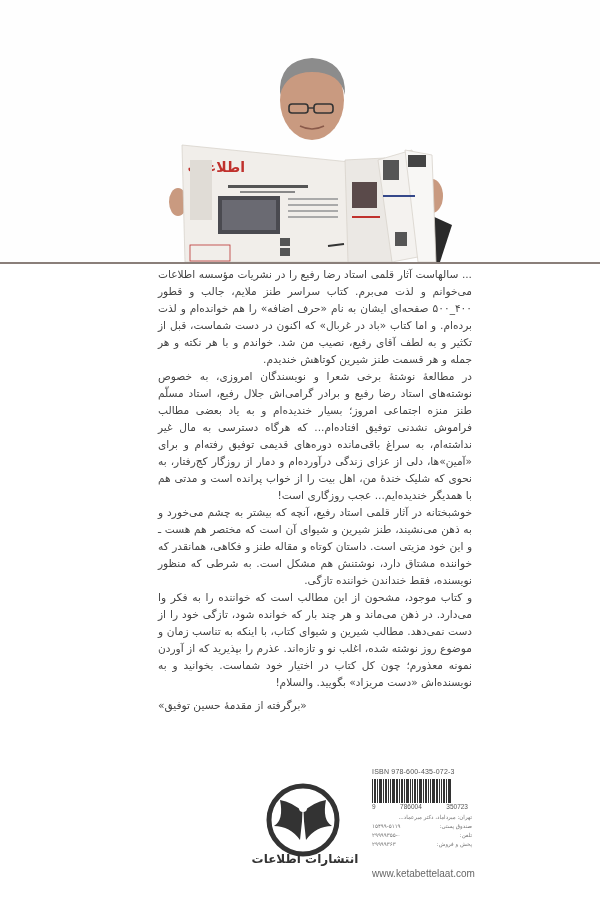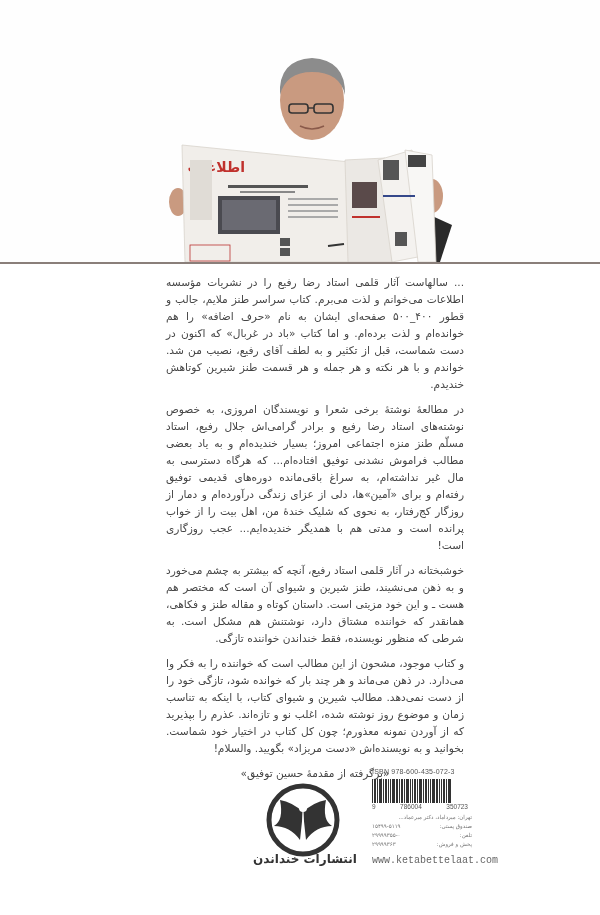--- a/index.html
+++ b/index.html
@@ -6,35 +6,35 @@
   body {
     width: 600px; height: 915px; background: #ffffff; position: relative; overflow: hidden;
     font-family: "DejaVu Sans", sans-serif; color: #3a3a3a;
   }
   .photo { position: absolute; left: 0; top: 0; width: 600px; height: 262px; background: #fefefe; }
   .rule { position: absolute; left: 0; top: 262px; width: 600px; height: 2px; background: #8a7f7a; }
   .body-text {
     position: absolute; left: 158px; top: 266px; width: 314px;
     direction: rtl; text-align: justify; font-size: 10.6px; line-height: 17px; color: #454545;
   }
-  .body-text p { margin: 8px; }
-  .attribution { margin-top: 6px !important; text-align: center; }
+  .body-text p { margin: 0; }
+  .attribution { margin-top: 6px !important; text-align: left; }
   .logo { position: absolute; left: 262px; top: 782px; width: 82px; height: 82px; }
   .publisher-name {
     position: absolute; left: 250px; top: 852px; width: 110px; text-align: center;
     font-size: 12px; font-weight: bold; color: #333; direction: rtl;
   }
   .isbn-block { position: absolute; left: 372px; top: 768px; width: 100px; }
   .isbn-label { font-size: 7px; color: #555; letter-spacing: 0.2px; font-family: "Liberation Sans", sans-serif; }
   .barcode { display: flex; align-items: flex-end; height: 26px; margin-top: 2px; }
   .barcode span { display: inline-block; background: #333; height: 24px; margin-right: 1px; }
   .barcode-digits { font-size: 6.5px; color: #555; display: flex; justify-content: space-between; width: 96px; font-family: "Liberation Sans", sans-serif; }
   .contact { margin-top: 3px; font-size: 5.5px; color: #777; direction: rtl; line-height: 9px; }
   .contact .row { display: flex; justify-content: space-between; }
-  .website { font-family: Liberation Mono, monospace; font-size: 10px; color: #666; margin-top: 6px; }
+  .website { font-family: Liberation Sans, sans-serif; font-size: 10px; color: #666; margin-top: 19px; }
 </style>
 </head>
 <body>
 
 <div class="photo">
   <svg width="600" height="262" viewBox="0 0 600 262">
 
     <ellipse cx="312" cy="100" rx="32" ry="40" fill="#c99a80"></ellipse>
     <path d="M280 95 Q278 60 312 58 Q346 60 345 95 Q340 72 312 72 Q286 72 280 95 Z" fill="#8c8c8c"></path>
     <rect x="289" y="104" width="19" height="9" rx="3" fill="none" stroke="#333" stroke-width="1.6"></rect>
@@ -94,21 +94,21 @@
 
 <div class="logo">
   <svg width="82" height="82" viewBox="0 0 82 82">
     <circle cx="41" cy="38" r="34" fill="none" stroke="#333" stroke-width="5"></circle>
     <path d="M41 66 L41 30 M41 30 Q30 20 18 18 Q22 38 12 44 Q28 44 38 58 Z" fill="#333"></path>
     <path d="M41 30 Q52 20 64 18 Q60 38 70 44 Q54 44 44 58 Z" fill="#333"></path>
     <circle cx="41" cy="26" r="4" fill="#fff"></circle>
     <line x1="41" y1="30" x2="41" y2="68" stroke="#fff" stroke-width="1.2"></line>
   </svg>
 </div>
-<div class="publisher-name">انتشارات خنداندن</div>
+<div class="publisher-name">انتشارات اطلاعات</div>
 
 <div class="isbn-block">
   <div class="isbn-label">ISBN 978-600-435-072-3</div>
   <div class="barcode">
     <span style="width:1px"></span>
       <span style="width:2px"></span>
       <span style="width:1px"></span>
       <span style="width:3px"></span>
       <span style="width:1px"></span>
       <span style="width:2px"></span>

